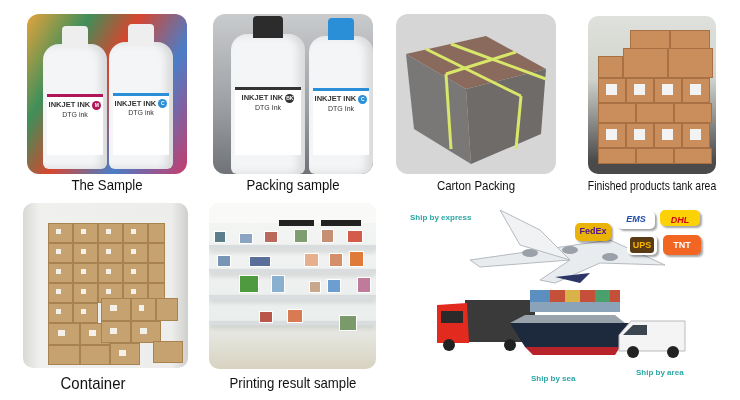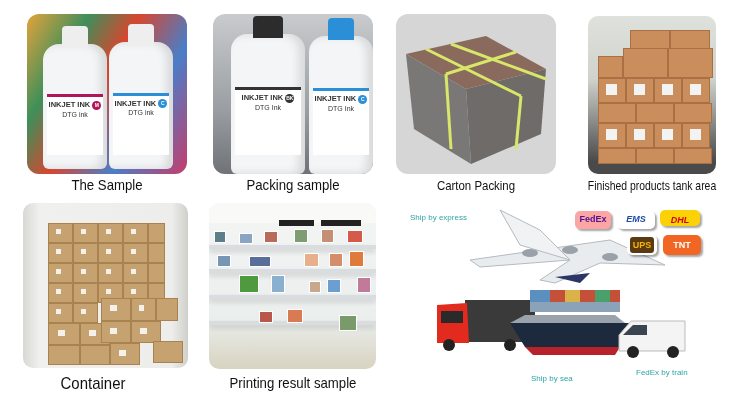--- a/index.html
+++ b/index.html
@@ -23,21 +23,21 @@
   
   .bg-cont{background:linear-gradient(90deg,#d8d8d4,#f0f0ee 10%,#ededeb 90%,#cfcfcc);}
   .cb{position:absolute;background:#c7a271;border:1px solid #a8834f;box-sizing:border-box;}
   .cb i{position:absolute;left:30%;top:30%;width:22%;height:28%;background:#f4f1ea;}
   
   .bg-shelf{background:linear-gradient(180deg,#f4f6f4 0,#eaeeec 70%,#d8d3c1 100%);}
   .shelf{position:absolute;left:0;right:0;height:4px;background:#d9dde0;box-shadow:0 3px 5px rgba(0,0,0,.15);}
   .pic{position:absolute;border:1px solid #fff;box-sizing:border-box;}
   
   .ship-area{position:absolute;left:405px;top:205px;width:300px;height:170px;}
-  .ship-lbl{position:absolute;font-size:8px;font-weight:normal;color:#2ca6a4;white-space:nowrap;}
+  .ship-lbl{position:absolute;font-size:8px;font-weight:bold;color:#2ca6a4;white-space:nowrap;}
   .logo{position:absolute;border-radius:5px;font-weight:bold;text-align:center;box-shadow:2px 2px 2px rgba(0,0,0,.35);font-size:9px;line-height:17px;}
 </style>
 </head>
 <body>
 
 <div class="photo bg-sample" style="left:27px;top:14px;width:160px;height:160px;">
   <div class="bottle" style="left:16px;top:30px;width:64px;height:125px;--c:#b0155a;">
     <div class="cap-top"></div>
     <div class="lbl"><b><span>INKJET INK</span> <span class="dot">M</span></b><span>DTG ink</span></div>
   </div>
@@ -233,21 +233,21 @@
 <div class="ship-area">
   <div class="ship-lbl" style="left:5px;top:8px;">Ship by express</div>
   <svg style="position:absolute;left:55px;top:0;" width="220" height="80" viewBox="0 0 220 80">
     <path d="M10,55 L150,35 L205,60 L140,58 L95,78 L80,75 L110,55 L20,62 Z" fill="#e9ecef" stroke="#b5bac0" stroke-width="1"></path>
     <path d="M40,5 L80,25 L110,55 L60,40 Z" fill="#f0f2f4" stroke="#b5bac0" stroke-width="1"></path>
     <ellipse cx="70" cy="48" rx="8" ry="4" fill="#9aa1a8"></ellipse>
     <ellipse cx="110" cy="45" rx="8" ry="4" fill="#9aa1a8"></ellipse>
     <ellipse cx="150" cy="52" rx="8" ry="4" fill="#9aa1a8"></ellipse>
     <path d="M95,72 L130,68 L120,78 Z" fill="#2b3566"></path>
   </svg>
-  <div class="logo" style="left:170px;top:6px;width:36px;height:18px;background:#fca5a5;color:#4d148c;"><span>FedEx</span></div>
+  <div class="logo" style="left:170px;top:18px;width:36px;height:18px;background:#eab308;color:#4d148c;"><span>FedEx</span></div>
   <div class="logo" style="left:212px;top:6px;width:38px;height:18px;background:#fff;color:#1f4aa8;font-style:italic;"><span>EMS</span></div>
   <div class="logo" style="left:255px;top:5px;width:40px;height:16px;background:#fcd206;color:#d40511;font-style:italic;line-height:20px;"><span>DHL</span></div>
   <div class="logo" style="left:222px;top:30px;width:30px;height:20px;background:#fff;color:#f7b500;"><span style="display:inline-block;background:#5a3a12;padding:0 3px;border-radius:3px;line-height:16px;margin-top:2px;">UPS</span></div>
   <div class="logo" style="left:258px;top:30px;width:38px;height:20px;background:#f26522;color:#fff;line-height:20px;"><span>TNT</span></div>
 
   <svg style="position:absolute;left:30px;top:90px;" width="100" height="60" viewBox="0 0 100 60">
     <rect x="30" y="5" width="70" height="42" fill="#3a3a3a"></rect>
     <path d="M2,10 L32,8 L34,48 L2,48 Z" fill="#e22a1e"></path>
     <rect x="6" y="16" width="22" height="12" fill="#2a2a2a"></rect>
     <circle cx="14" cy="50" r="6" fill="#222"></circle>
@@ -266,14 +266,14 @@
   </svg>
 
   <svg style="position:absolute;left:212px;top:110px;" width="70" height="45" viewBox="0 0 70 45">
     <path d="M2,20 L14,6 L68,6 L68,36 L2,36 Z" fill="#f4f4f4" stroke="#bbb"></path>
     <path d="M6,20 L16,10 L30,10 L30,20 Z" fill="#3a4550"></path>
     <circle cx="16" cy="37" r="6" fill="#222"></circle>
     <circle cx="56" cy="37" r="6" fill="#222"></circle>
   </svg>
 
   <div class="ship-lbl" style="left:126px;top:169px;">Ship by sea</div>
-  <div class="ship-lbl" style="left:231px;top:163px;">FedEx by train</div>
+  <div class="ship-lbl" style="left:231px;top:163px;">Ship by area</div>
 </div>
 
 </body></html>

